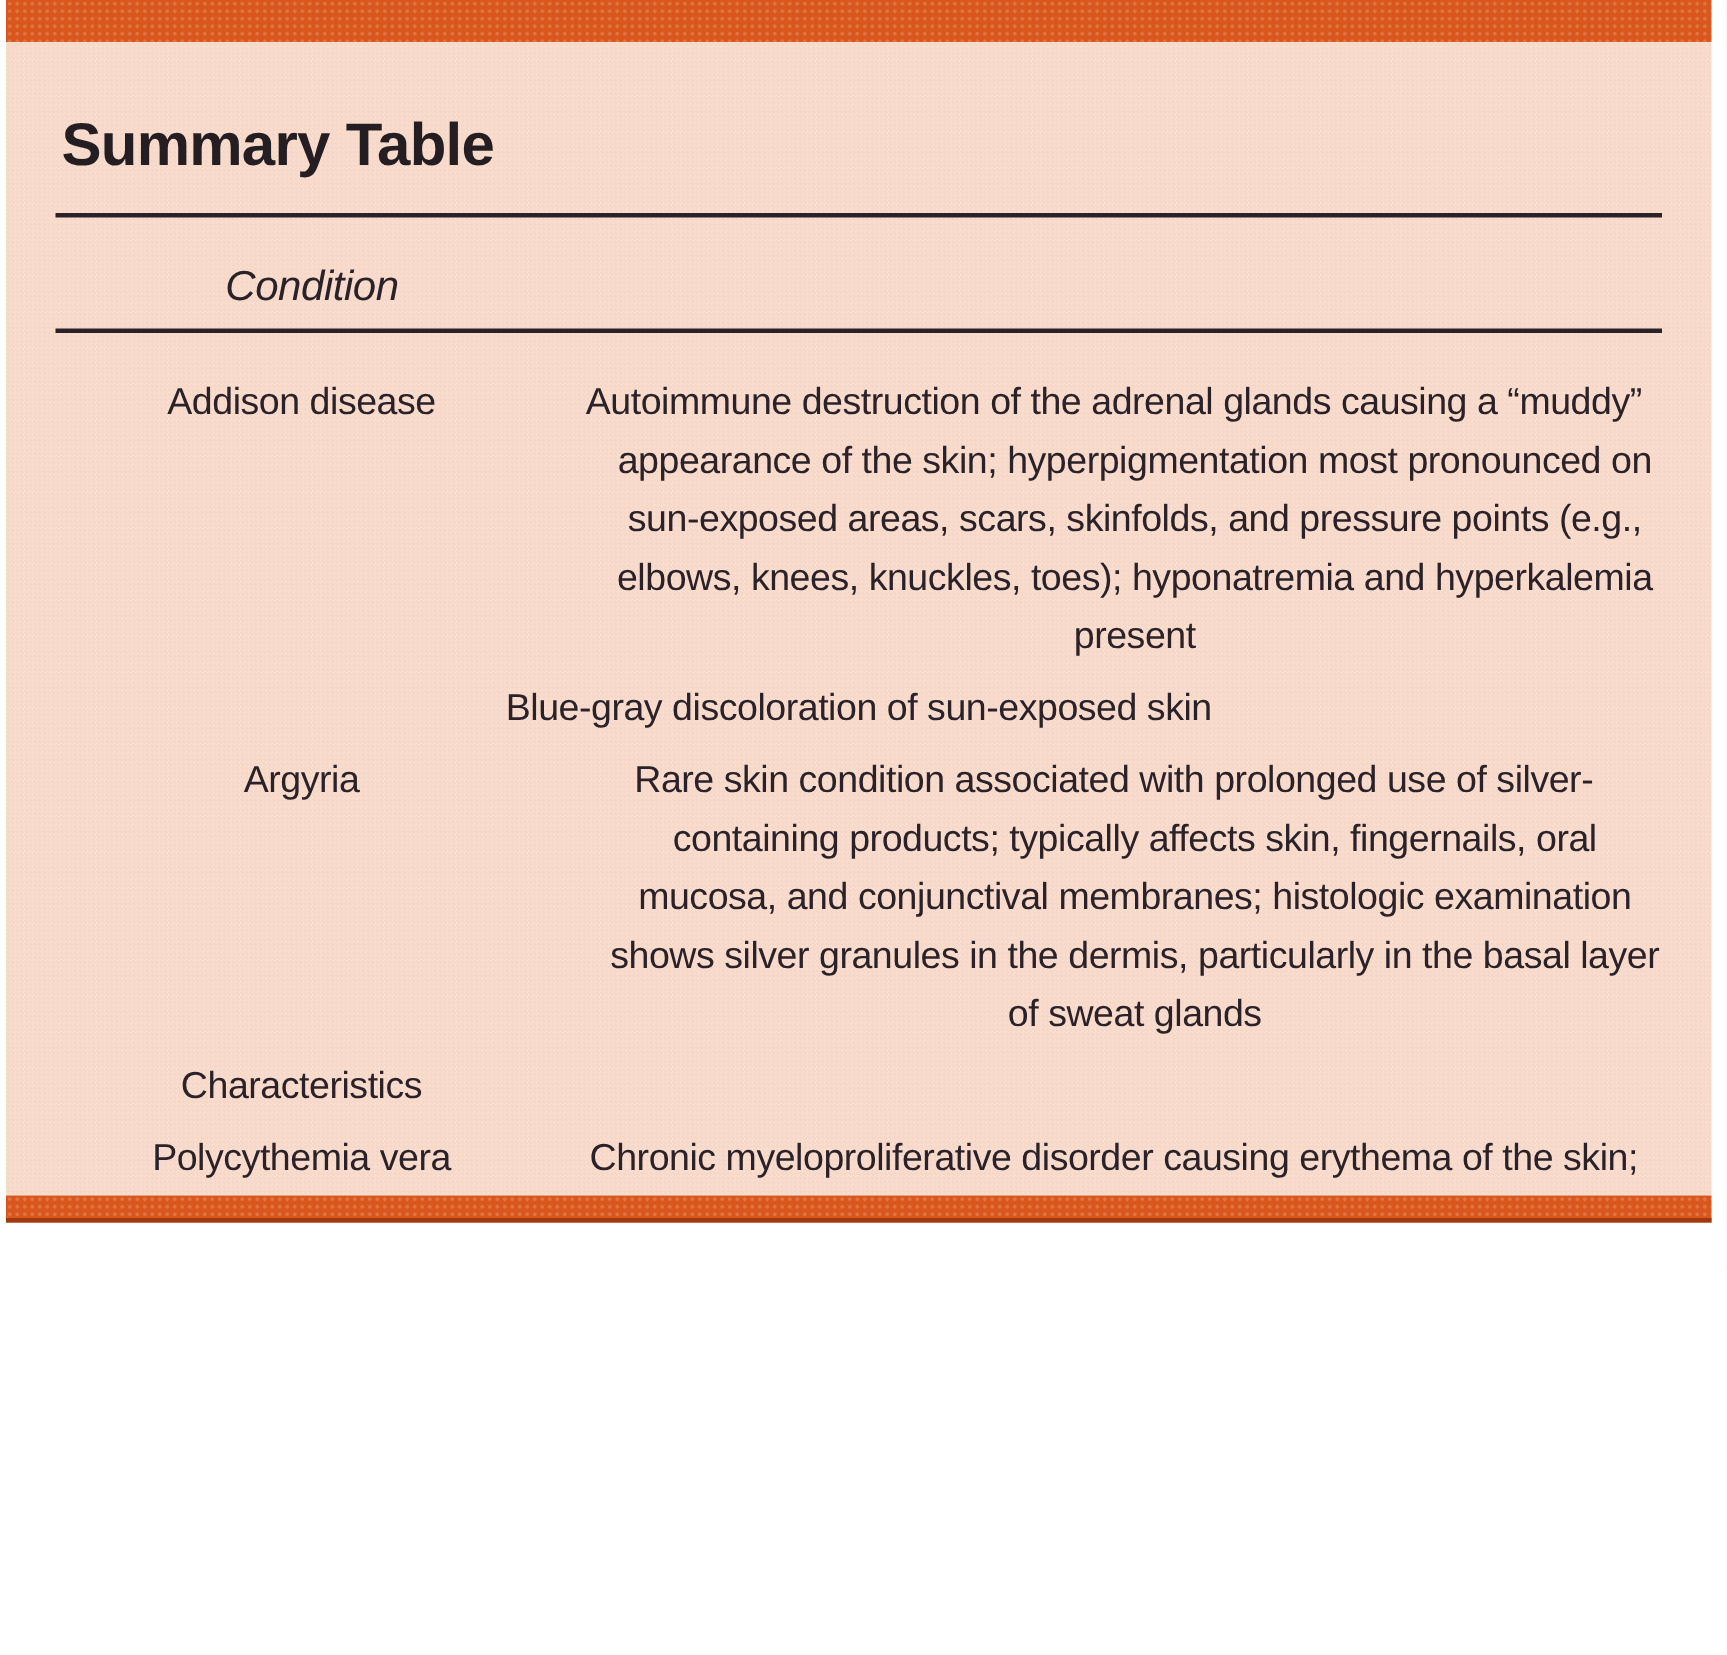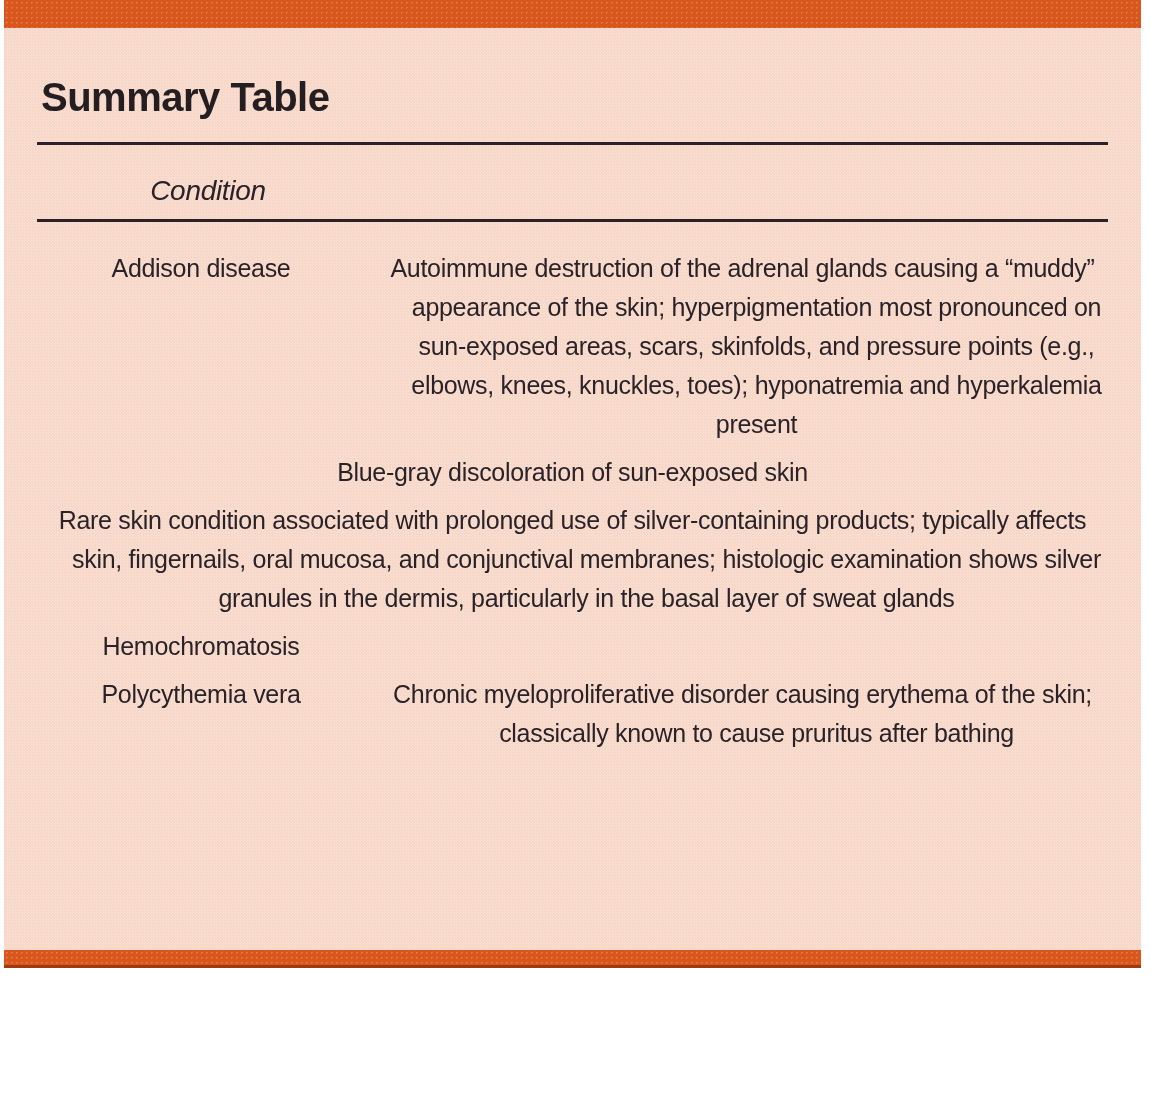--- a/index.html
+++ b/index.html
@@ -12,21 +12,21 @@
   *{margin:0;padding:0;box-sizing:border-box;}
   html,body{background:#ffffff;}
   body{
     width:1151px;height:1103px;
     font-family:"Liberation Sans","DejaVu Sans",sans-serif;
     color:var(--ink);
     overflow:hidden;
   }
   .figure{
     margin:0 10px 0 4px;
-    height:968px;
+    height:815px;
     display:flex;
     flex-direction:column;
   }
   .bar{
     flex:0 0 auto;
     background:var(--orange);
     
     background-image:radial-gradient(rgba(255,255,255,.18) 1px, transparent 1px);
     background-size:5px 5px;
   }
@@ -113,25 +113,26 @@
       <div class="row">
         <div class="cell cond">Addison disease</div>
         <div class="cell chars">Autoimmune destruction of the adrenal glands causing a “muddy” appearance of the skin; hyperpigmentation most pronounced on sun-exposed areas, scars, skinfolds, and pressure points (e.g., elbows, knees, knuckles, toes); hyponatremia and hyperkalemia present</div>
       </div>
 
       <div class="row">
         <div class="cell chars">Blue-gray discoloration of sun-exposed skin</div>
       </div>
 
       <div class="row">
+        <div class="cell cond">Argyria</div>
         <div class="cell chars">Rare skin condition associated with prolonged use of silver-containing products; typically affects skin, fingernails, oral mucosa, and conjunctival membranes; histologic examination shows silver granules in the dermis, particularly in the basal layer of sweat glands</div>
       </div>
 
       <div class="row">
-        <div class="cell cond">Hemochromatosis</div>
+        <div class="cell cond">Characteristics</div>
       </div>
 
       <div class="row">
         <div class="cell cond">Polycythemia vera</div>
         <div class="cell chars">Chronic myeloproliferative disorder causing erythema of the skin; classically known to cause pruritus after bathing</div>
       </div>
 
     </div>
   </div>
 

